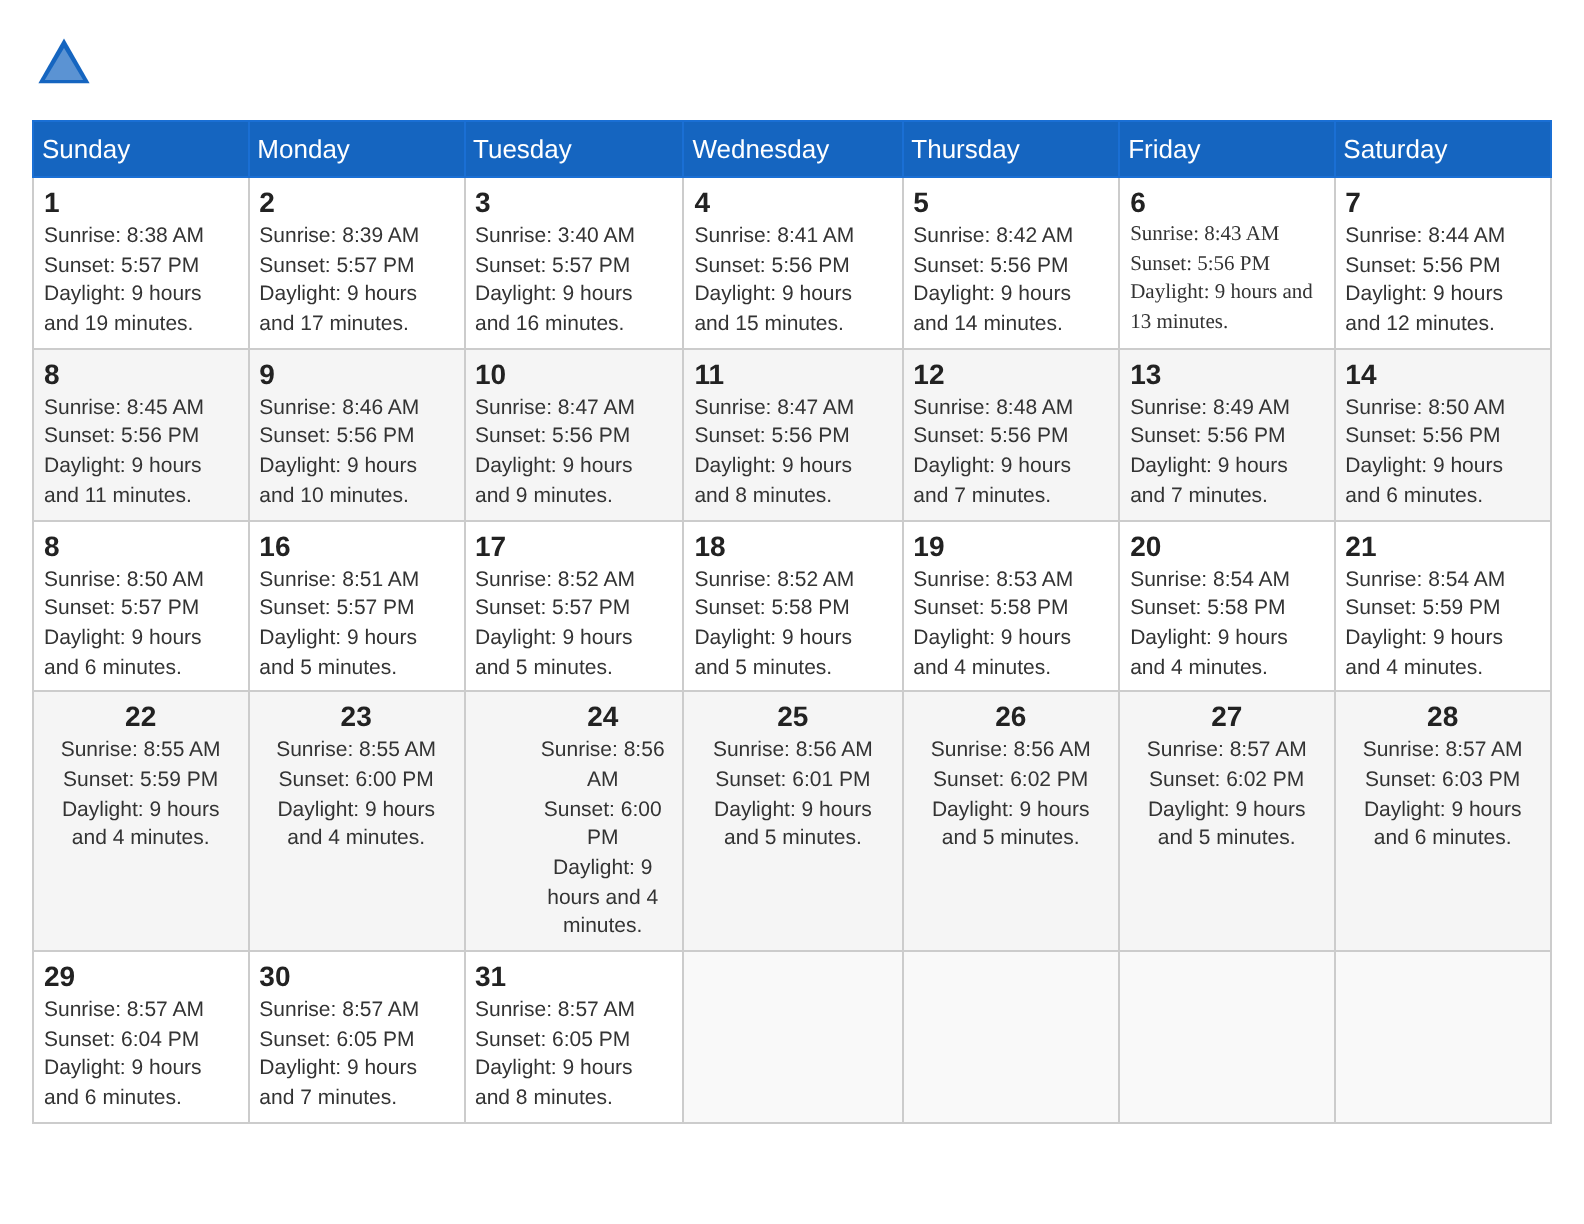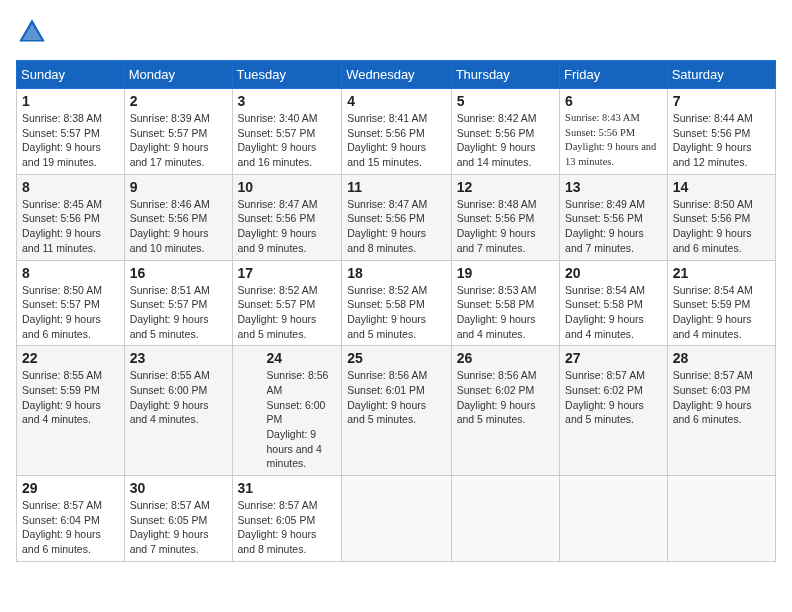--- a/index.html
+++ b/index.html
@@ -243,21 +243,21 @@
 Sunset: 5:58 PM
 Daylight: 9 hours and 4 minutes.</div>
         </td>
         <td>
           <span class="day-number">21</span>
           <div class="day-info" style="white-space: pre-line;">Sunrise: 8:54 AM
 Sunset: 5:59 PM
 Daylight: 9 hours and 4 minutes.</div>
         </td>
       </tr>
-      <tr style="background: #4c1d95;">
+      <tr style="background: #4c1d95; text-align: center;">
         <td style="background: rgb(245, 245, 245);">
           <span class="day-number">22</span>
           <div class="day-info" style="white-space: pre-line;">Sunrise: 8:55 AM
 Sunset: 5:59 PM
 Daylight: 9 hours and 4 minutes.</div>
         </td>
         <td style="background: rgb(245, 245, 245);">
           <span class="day-number">23</span>
           <div class="day-info" style="white-space: pre-line;">Sunrise: 8:55 AM
 Sunset: 6:00 PM

